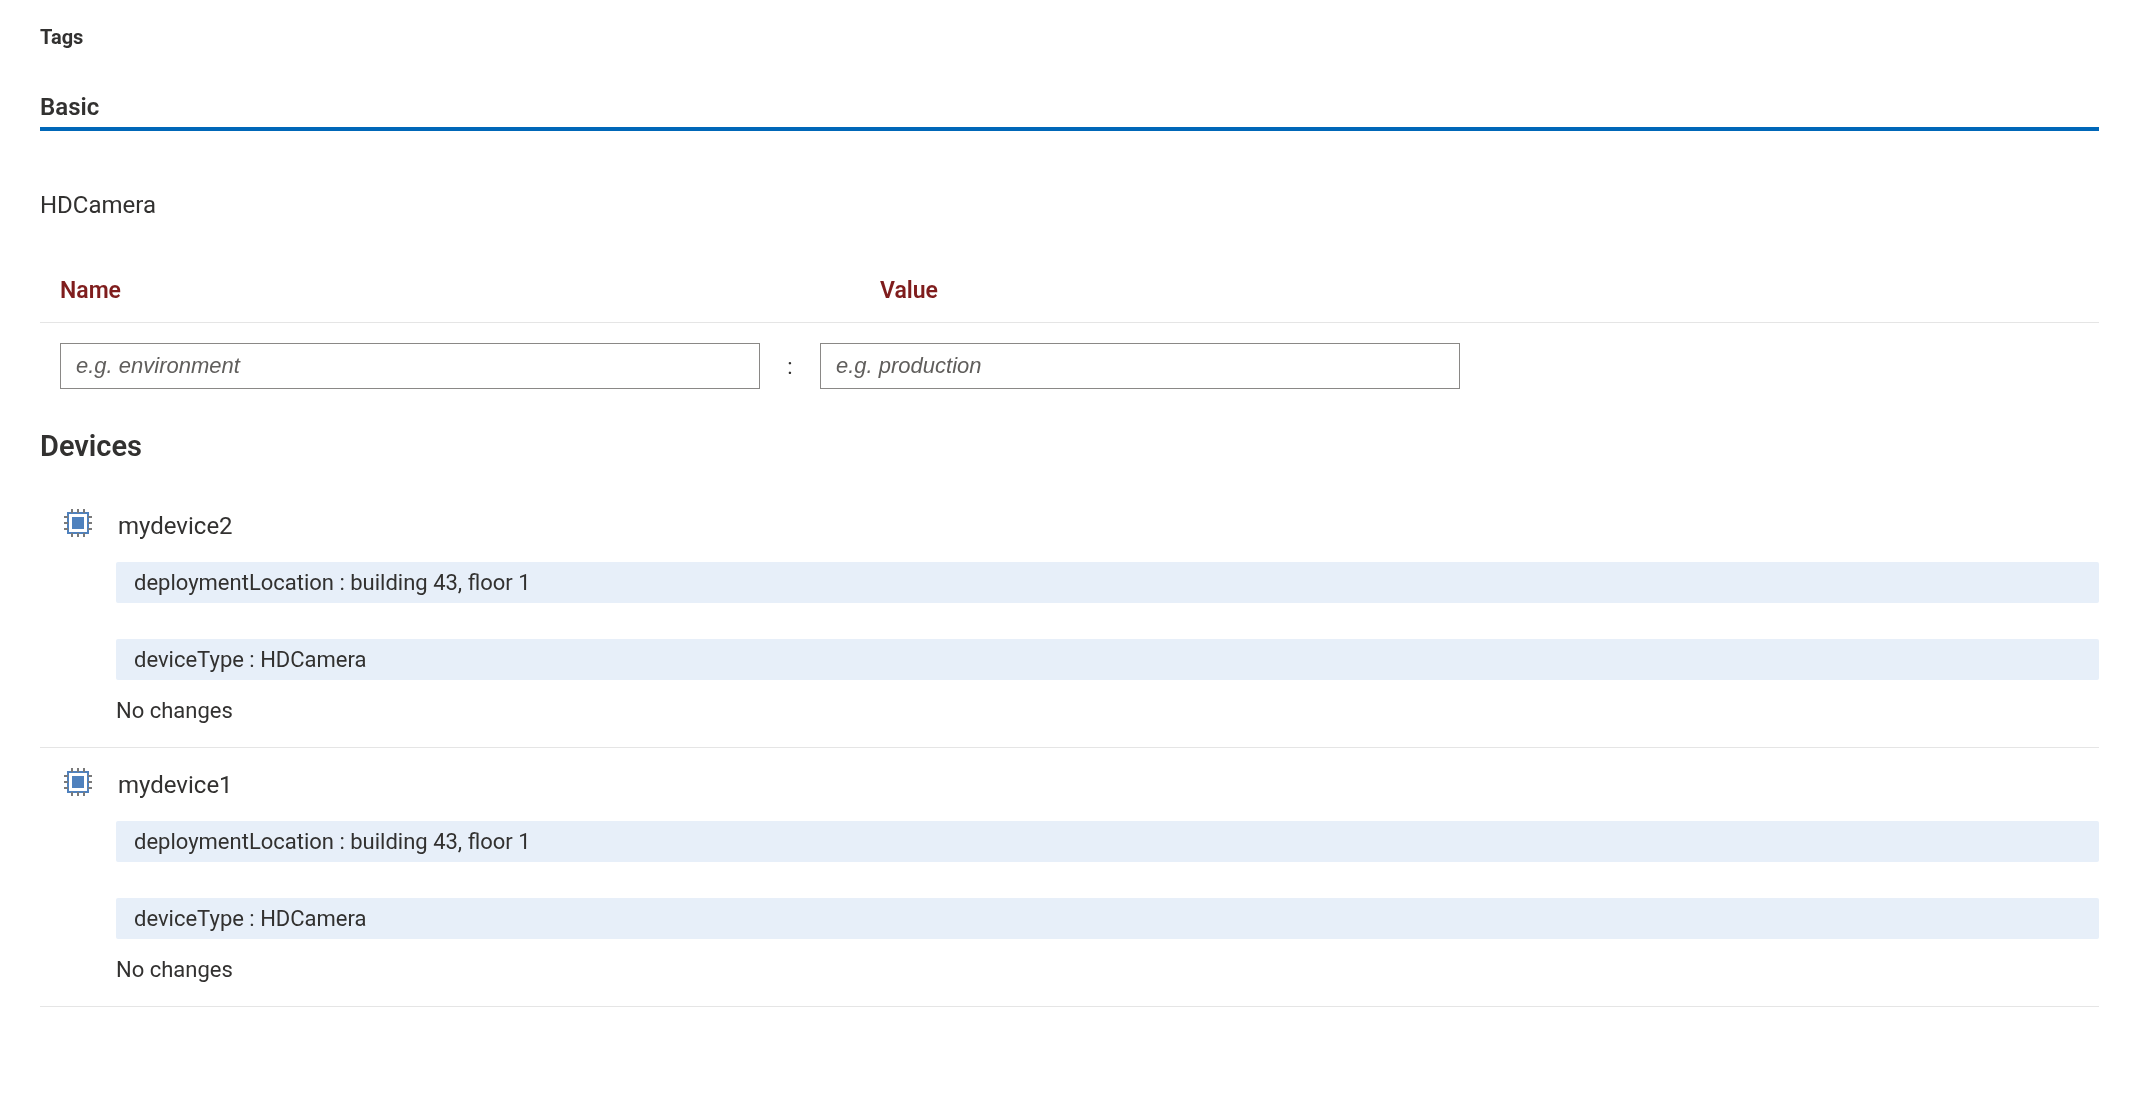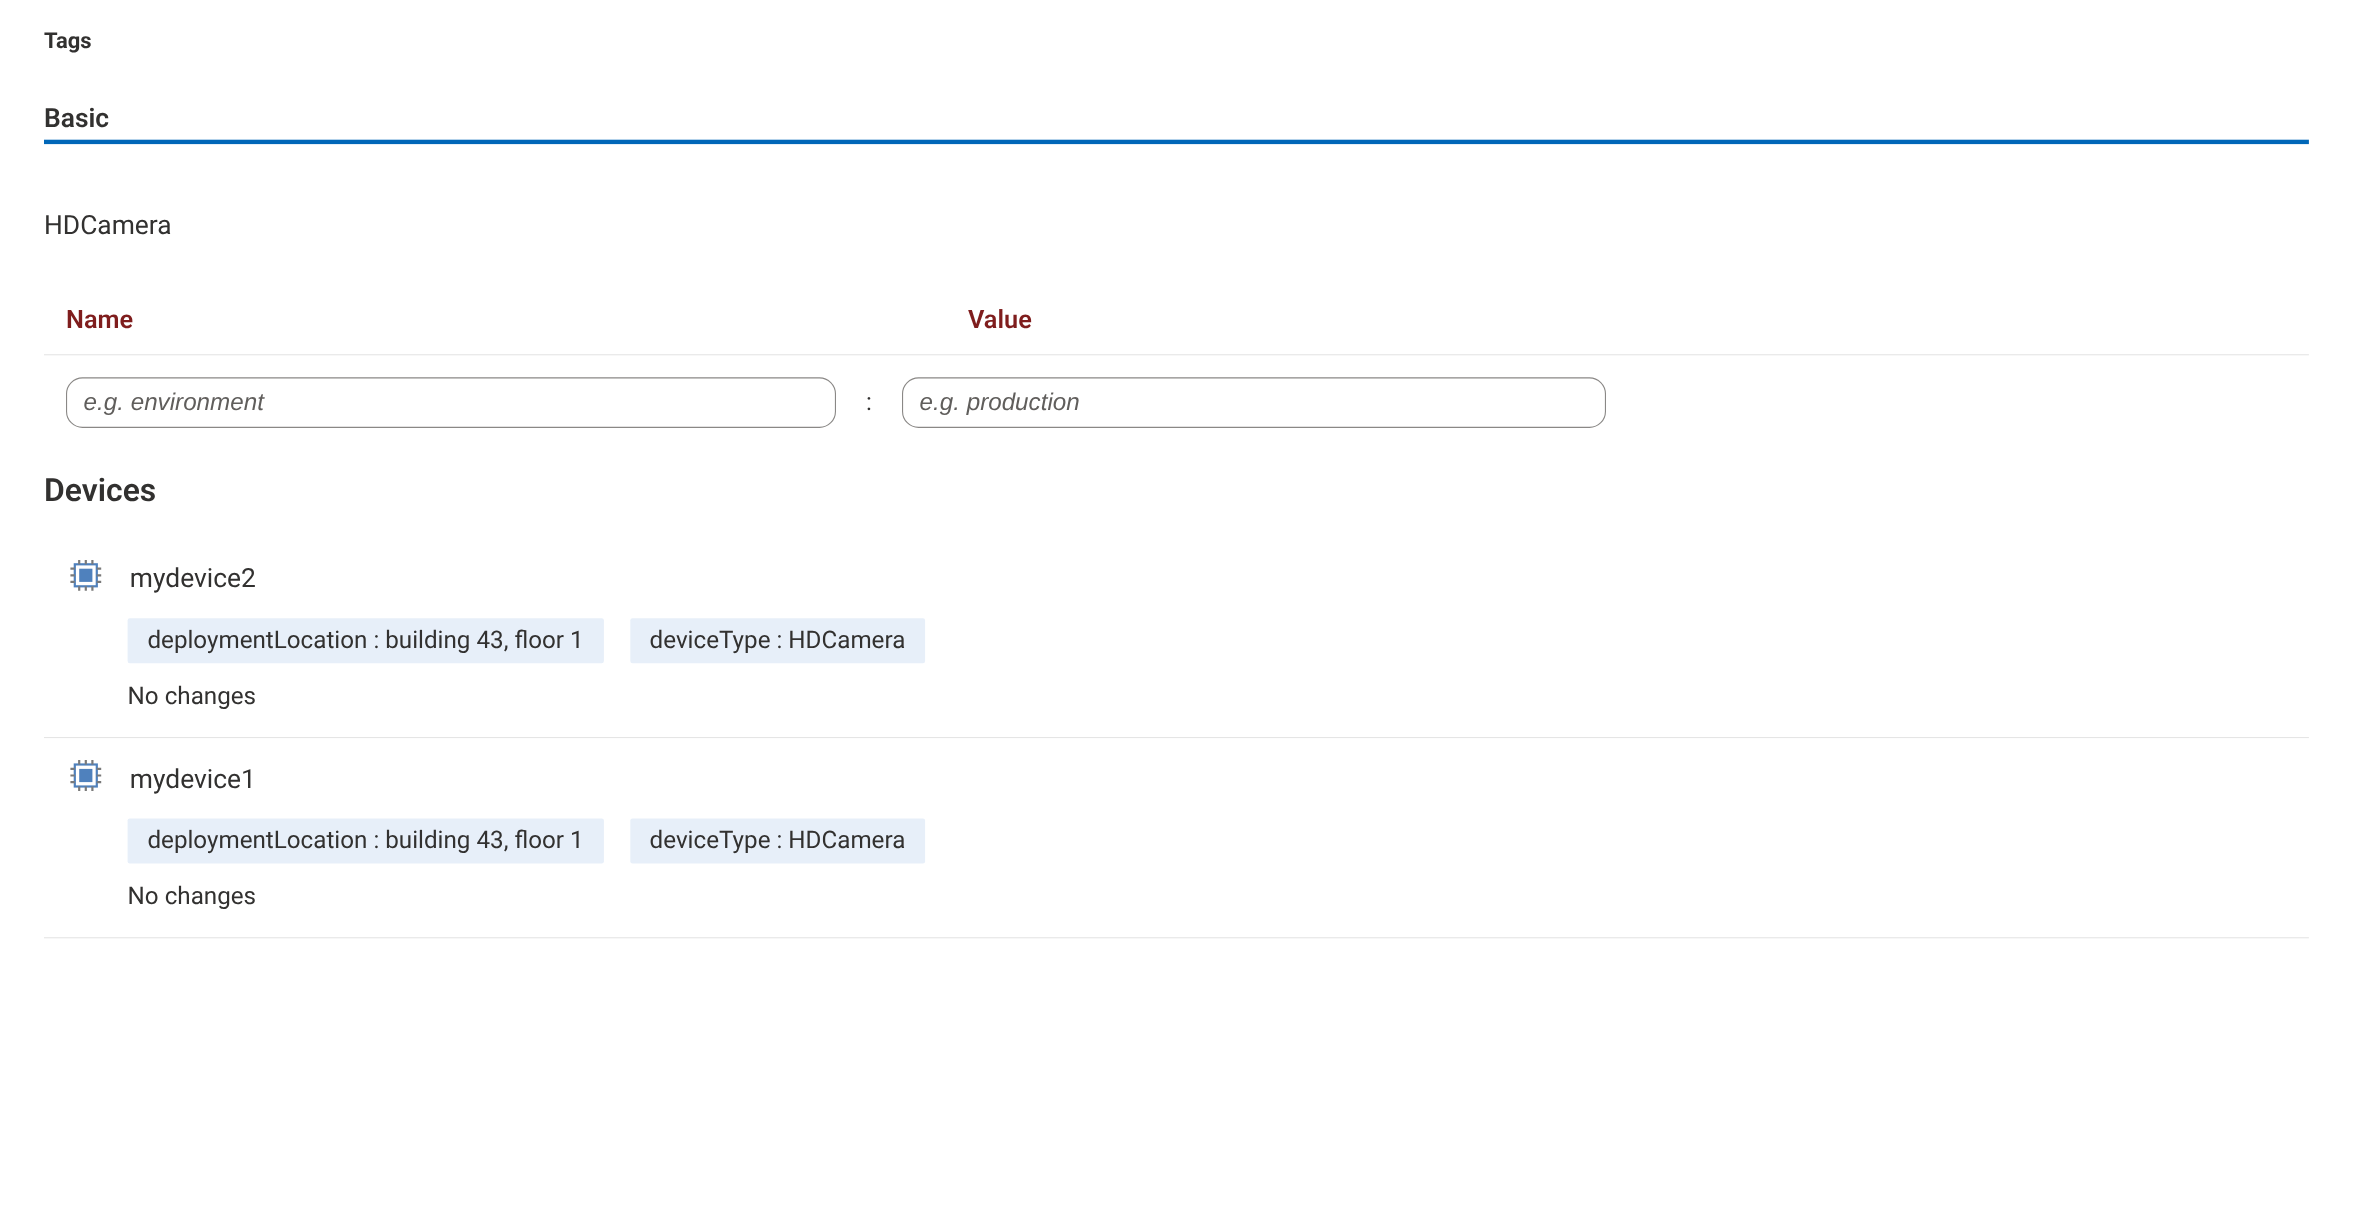--- a/index.html
+++ b/index.html
@@ -50,21 +50,21 @@
   
   .input-row {
     display: flex;
     align-items: center;
     padding: 20px 0 40px 20px;
   }
   .tag-input {
     height: 46px;
     width: 700px;
     border: 1px solid #8a8886;
-    border-radius: 15px;
+    border-radius: 0;
     padding: 0 15px;
     font-size: 22px;
     font-style: italic;
     color: #323130;
     background: #fff;
   }
   .tag-input::placeholder { color: #605e5c; font-style: italic; }
   .colon {
     width: 60px;
     text-align: center;
@@ -92,22 +92,23 @@
   .device-name {
     font-size: 24px;
     font-weight: 400;
     color: #323130;
   }
   .device-body {
     padding-left: 56px;
   }
   .tag-pills {
     display: flex;
-    gap: 24px;
+    gap: 36px;
     margin-bottom: 14px;
+    flex-direction: column;
   }
   .tag-pill {
     background: #e7eff9;
     color: #323130;
     font-size: 22px;
     padding: 8px 18px;
     border-radius: 2px;
   }
   .no-changes {
     font-size: 22px;

